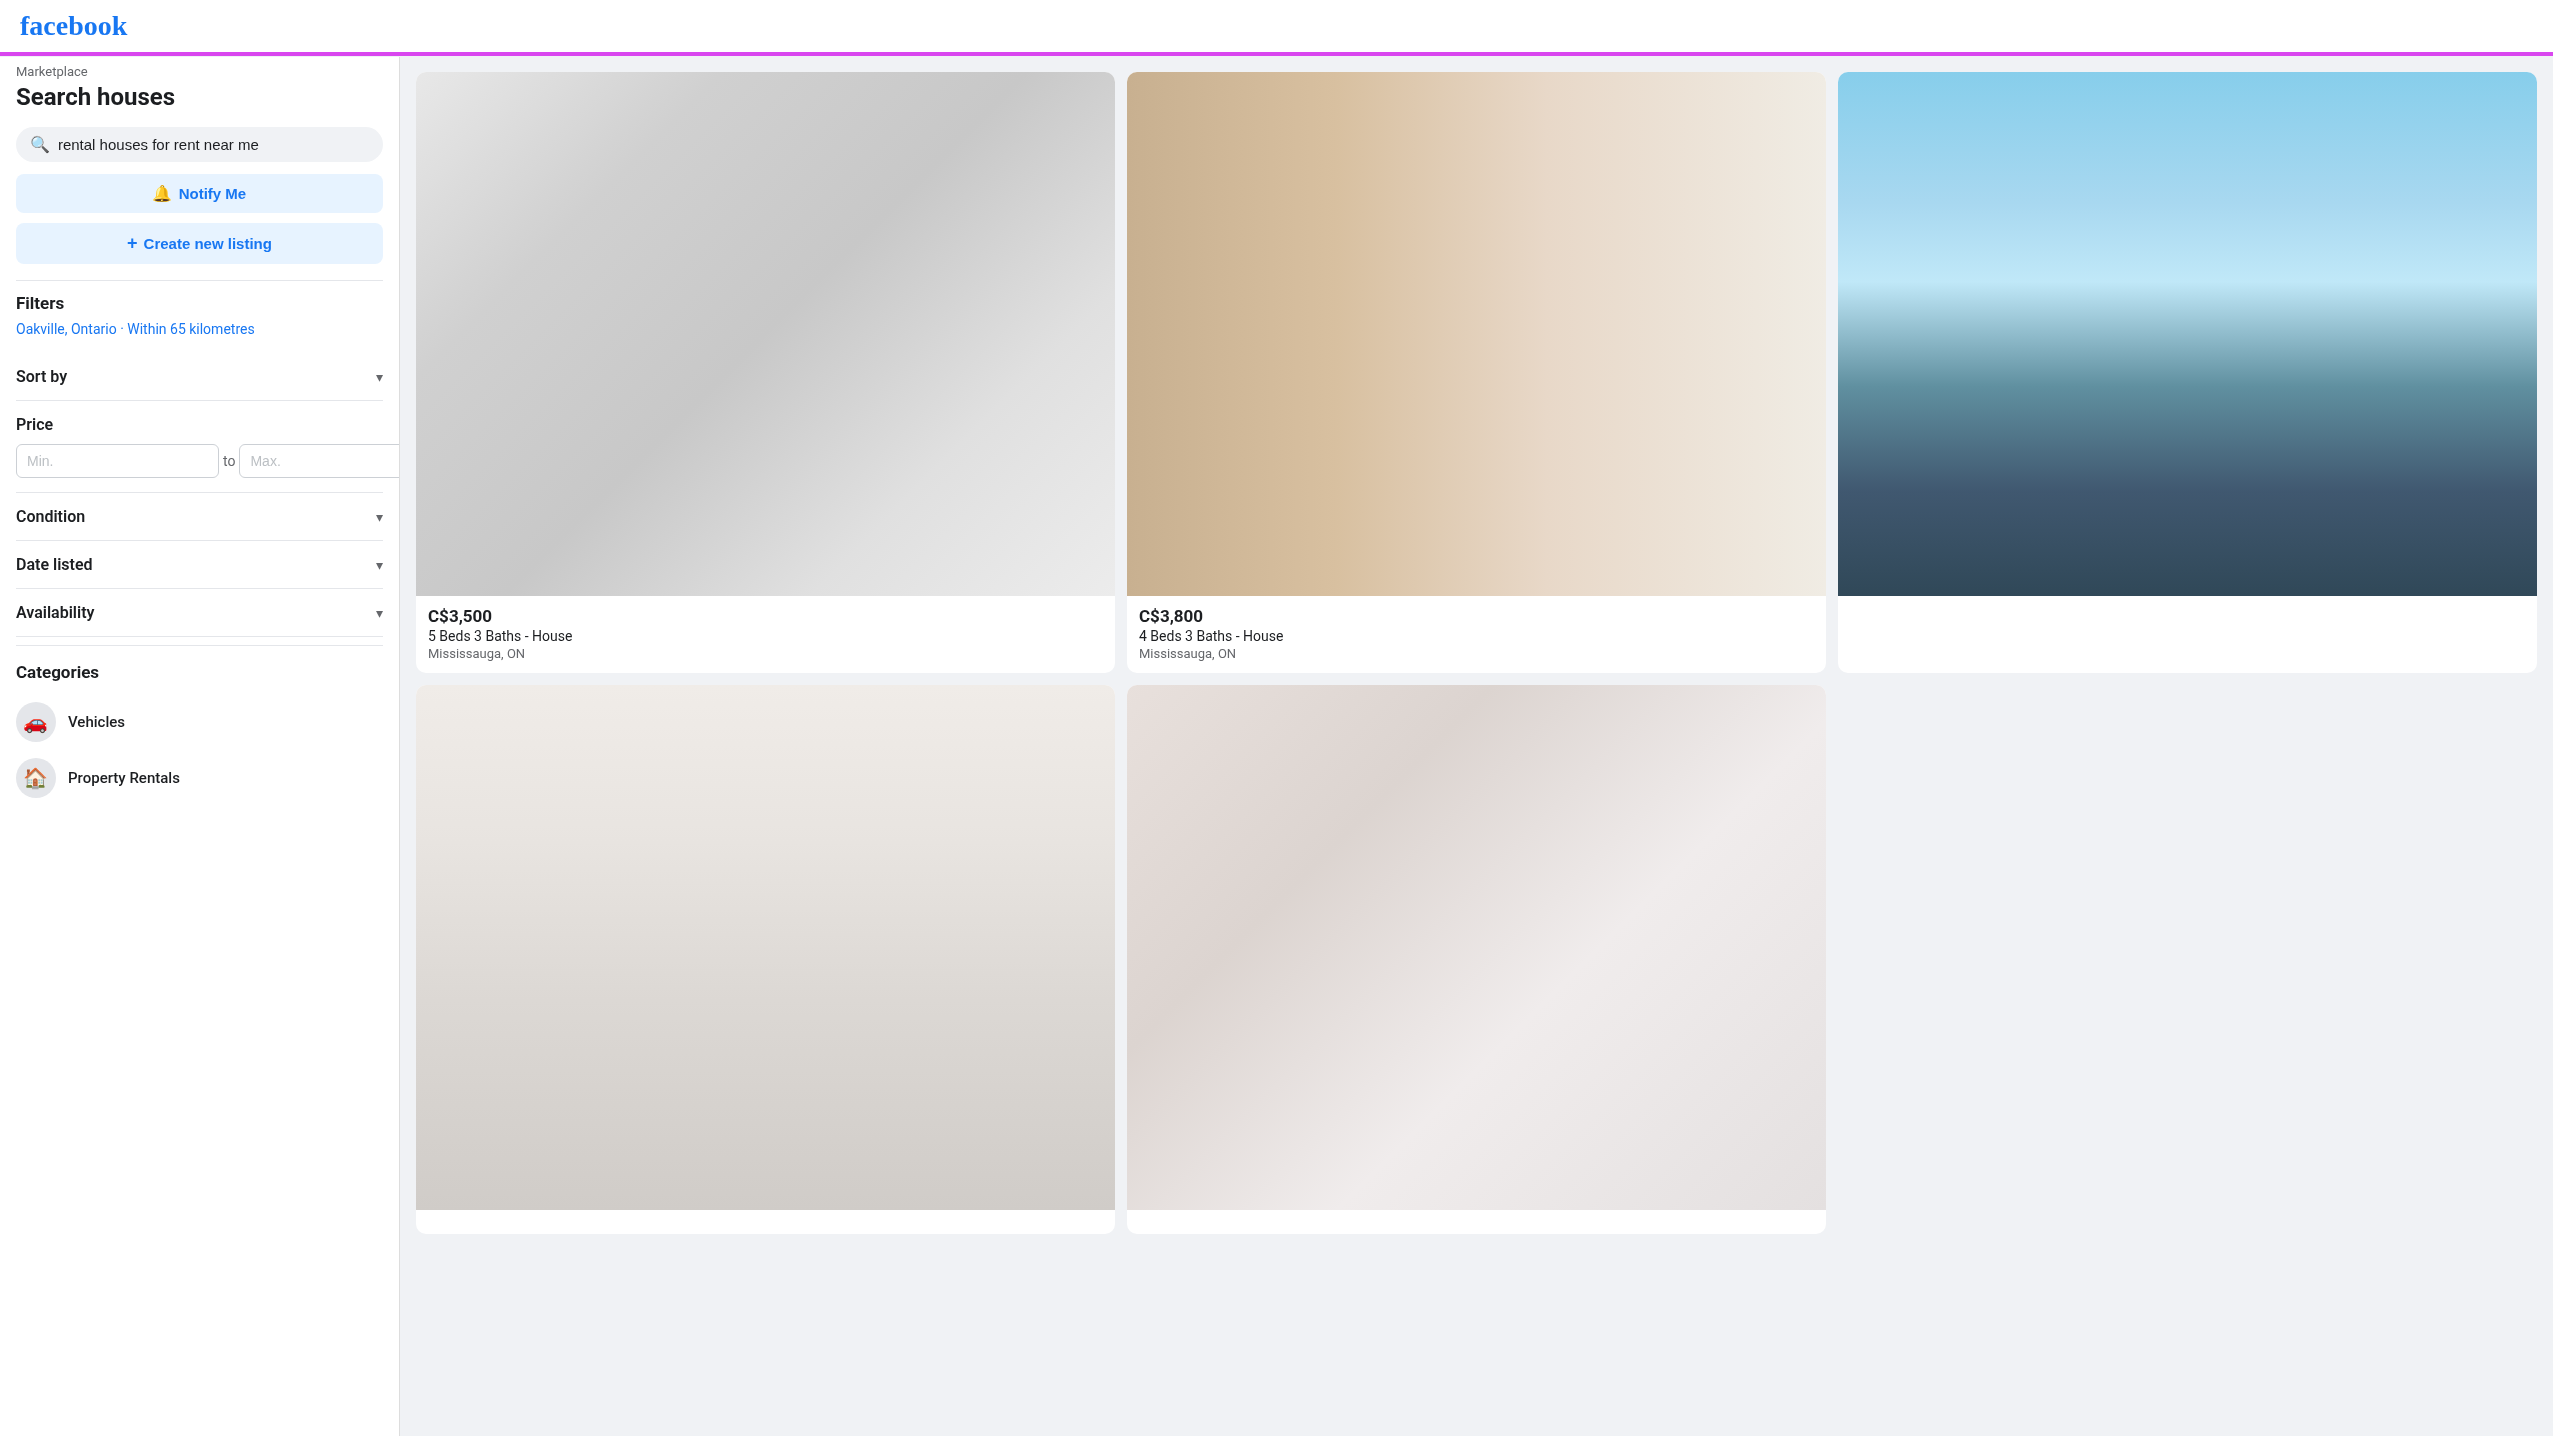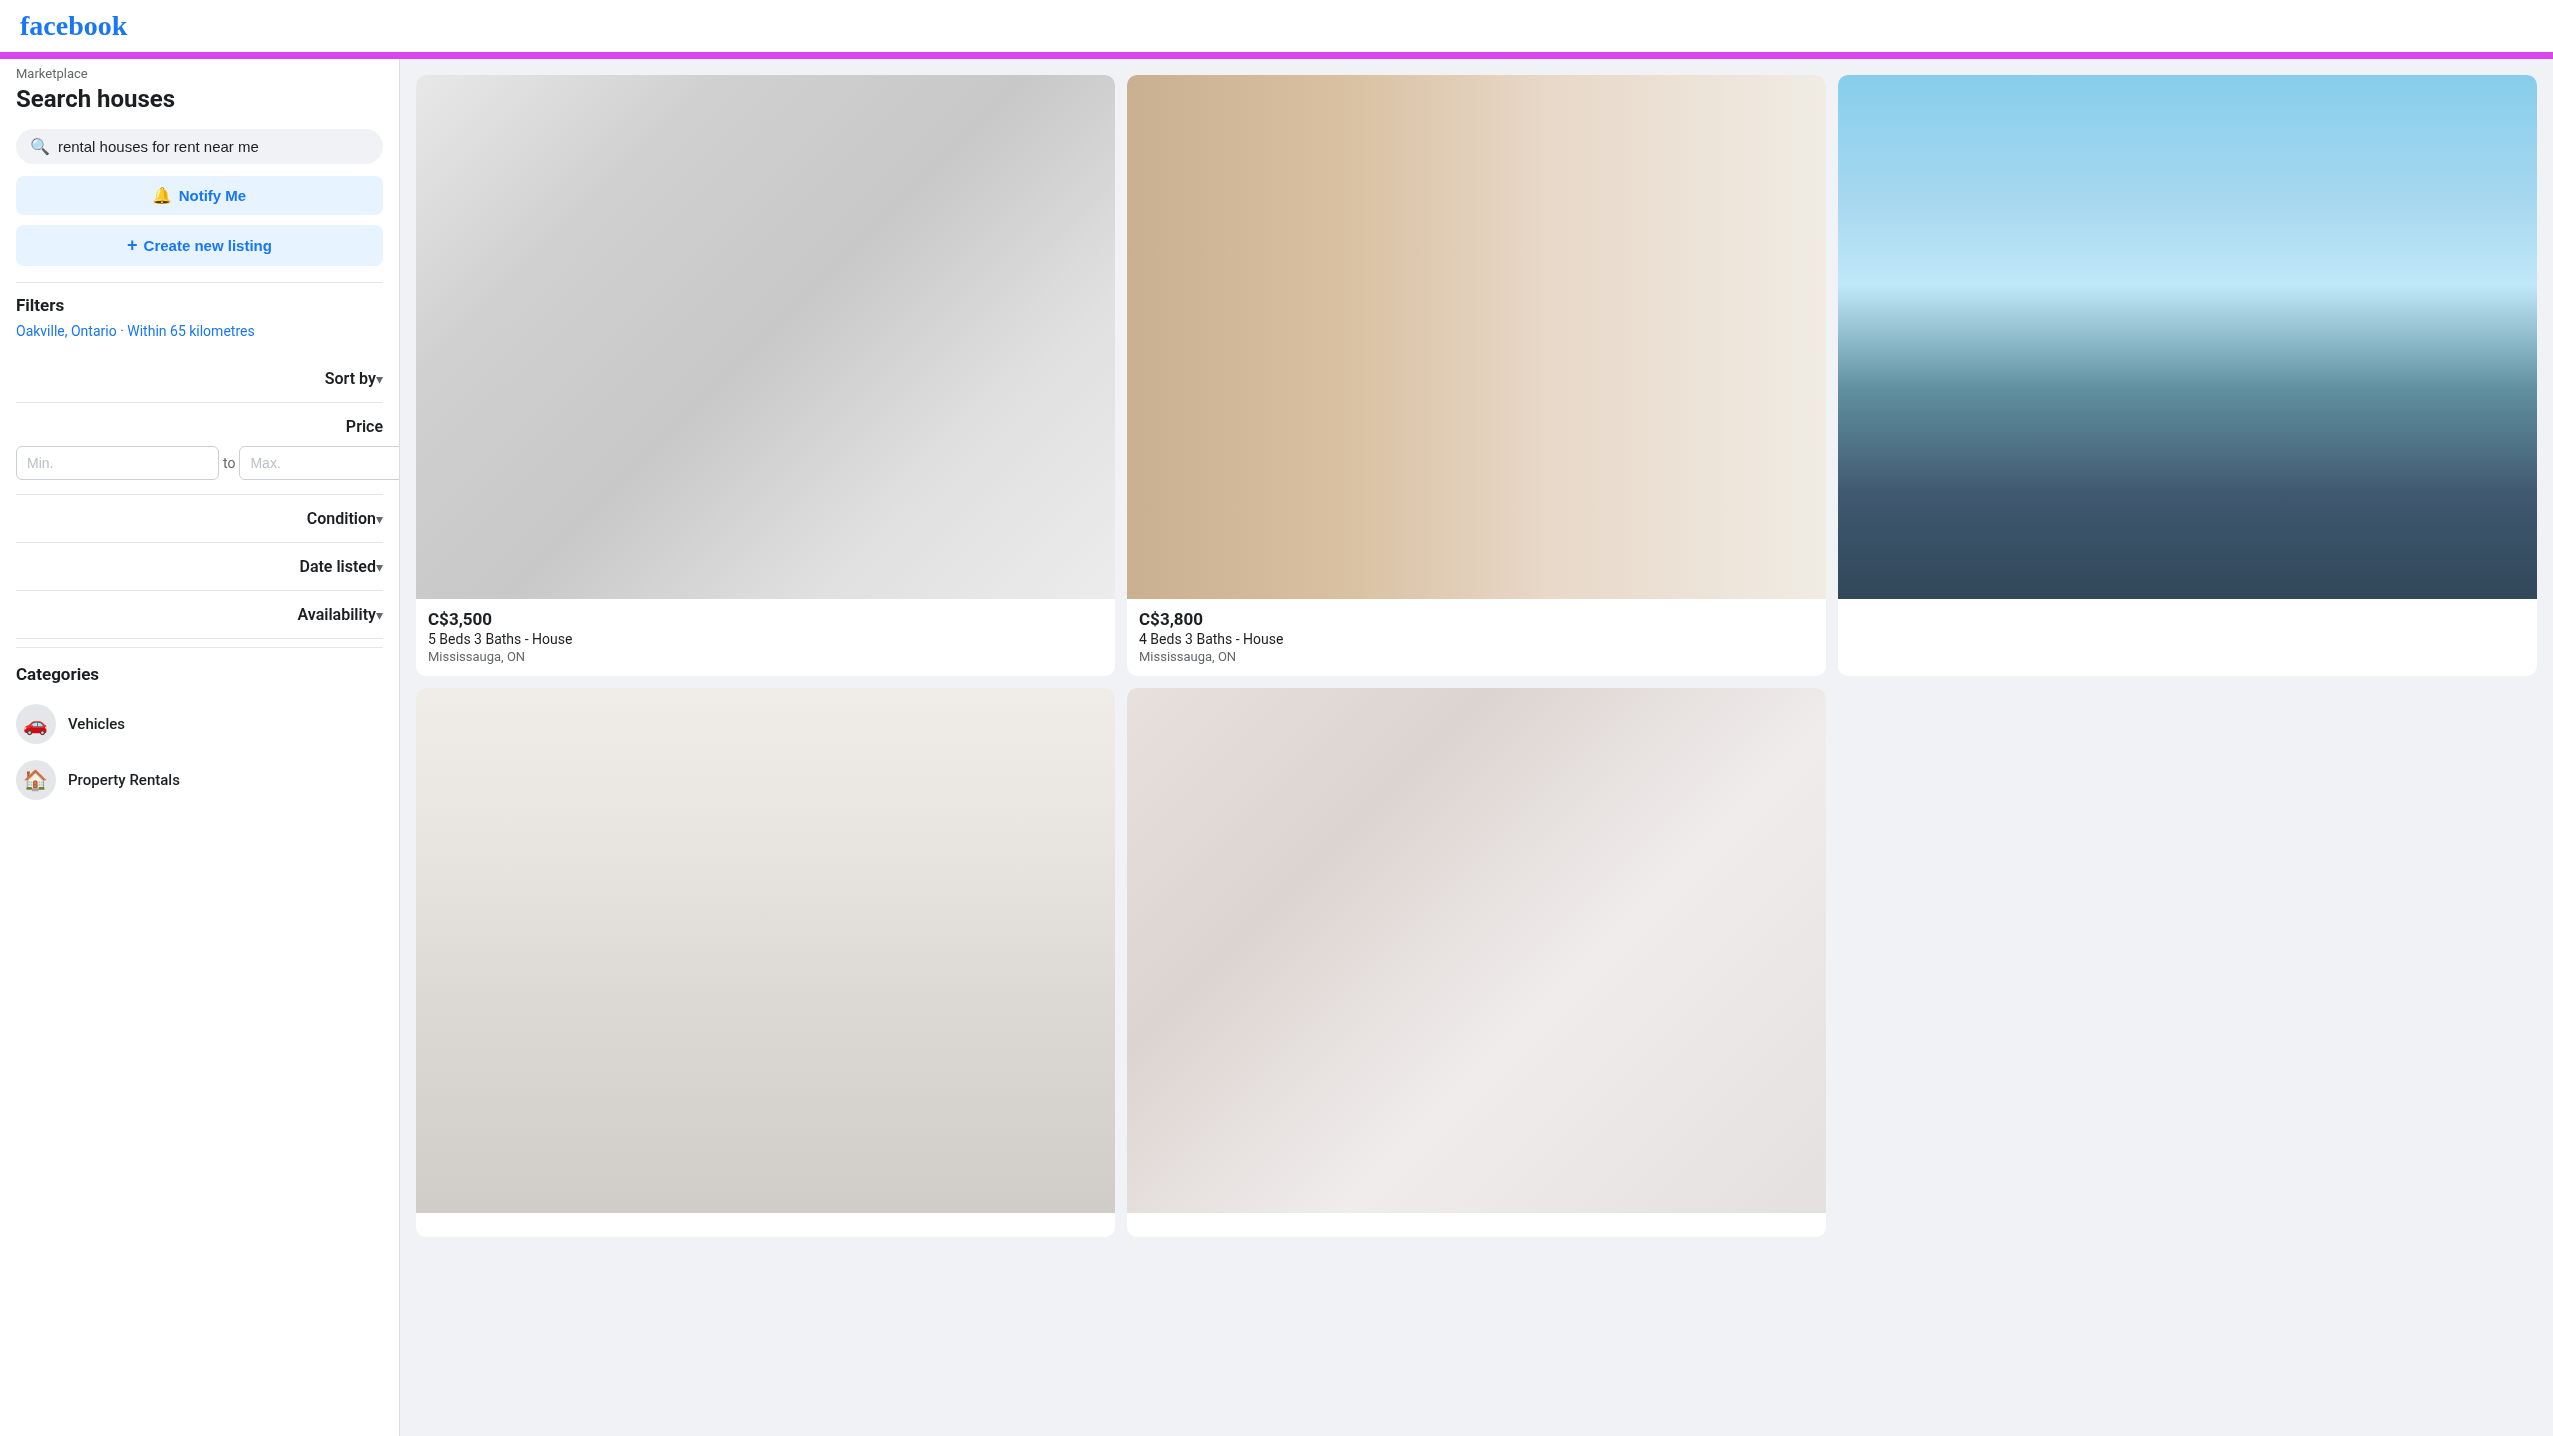--- a/index.html
+++ b/index.html
@@ -2,21 +2,21 @@
 <html><head>
   <meta charset="utf-8">
   <style>
     * { box-sizing: border-box; margin: 0; padding: 0; }
     body { font-family: -apple-system, BlinkMacSystemFont, 'Segoe UI', Roboto, Helvetica, Arial, sans-serif; background: #f0f2f5; display: flex; flex-direction: column; min-height: 100vh; }
 
     
     .header {
       background: #fff;
       padding: 10px 20px;
-      border-bottom: 7px solid #d946ef;
+      border-bottom: 4px solid #d946ef;
       position: sticky;
       top: 0;
       z-index: 10;
     }
     .header-logo {
       font-size: 28px;
       font-weight: 700;
       color: #1877f2;
       font-family: Georgia, serif;
     }
@@ -136,21 +136,21 @@
       display: block;
     }
 
     .filter-section {
       border-bottom: 1px solid #e4e6ea;
       padding: 14px 0;
     }
 
     .filter-section-header {
       display: flex;
-      justify-content: flex-end;
+      justify-content: space-between;
       align-items: center;
       cursor: pointer;
     }
     .filter-section-label {
       font-size: 16px;
       font-weight: 600;
       color: #1c1e21;
     }
     .chevron-icon {
       font-size: 14px;

